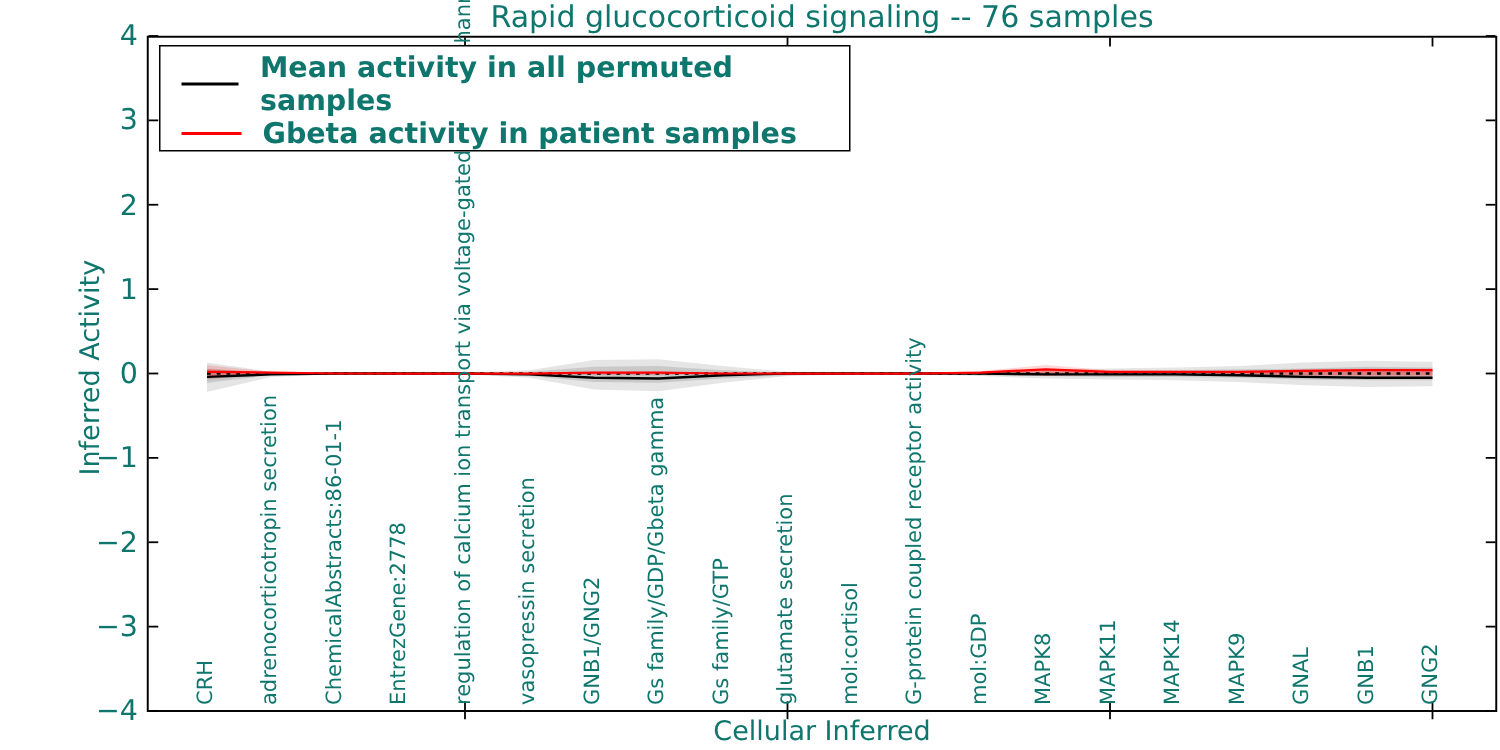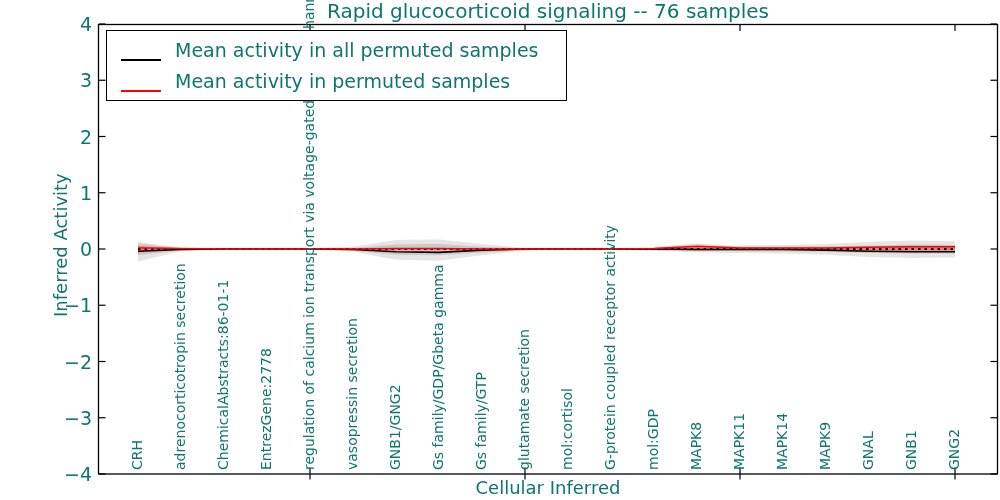--- a/index.html
+++ b/index.html
@@ -12,21 +12,21 @@
   .ylabel{position:absolute;left:2px;top:317px;transform:rotate(-90deg);transform-origin:0 0;
           white-space:nowrap;font-size:18px;z-index:3;}
   #ytick-labels{position:absolute;left:0;top:0;z-index:3;}
   .ytick{position:absolute;left:0;width:44px;text-align:right;font-size:19px;line-height:22px;}
   #xcat-labels{position:absolute;left:0;top:0;z-index:2;}
   .xcat{position:absolute;top:470px;transform:rotate(-90deg);transform-origin:0 0;
         white-space:nowrap;font-size:14px;line-height:15px;height:15px;}
   .legend{position:absolute;left:58px;top:30px;width:459px;height:63px;background:#fff;
           border:1.4px solid #000;z-index:5;display:flex;flex-direction:column;
           justify-content:space-around;padding:3px 0;}
-  .legend-row{display:flex;align-items:flex-end;}
+  .legend-row{display:flex;align-items:center;font-weight:bold;}
   .swatch{display:inline-block;width:40px;height:2px;margin-left:14px;margin-right:14px;background:#000;}
   .legend-label{font-size:19px;}
 </style>
 </head>
 <body>
 
 <div class="figure">
   <svg id="plot-svg" width="1000" height="500">
       <path d="M90,241.6875 L133,247.875 L176,248.4375 L219,248.4375 L262,248.4375 L305,246.75 L348,240 L391,239.4375 L434,243.9375 L477,247.875 L520,248.4375 L563,248.4375 L606,247.875 L649,246.1875 L692,245.625 L735,245.0625 L778,243.9375 L821,241.6875 L864,240.5625 L907,241.125 L907,257.4375 L864,258 L821,256.875 L778,254.625 L735,253.5 L692,252.9375 L649,252.375 L606,250.6875 L563,249.5625 L520,249.5625 L477,250.6875 L434,255.1875 L391,260.8125 L348,259.6875 L305,251.8125 L262,249.5625 L219,249.5625 L176,249.5625 L133,251.25 L90,261.375 Z" fill="rgba(0,0,0,0.10)" stroke="none"></path>
       <path d="M90,245.625 L133,248.4375 L176,249 L219,249 L262,249 L305,247.875 L348,244.5 L391,243.9375 L434,246.75 L477,248.4375 L520,249 L563,249 L606,248.4375 L649,247.875 L692,247.3125 L735,246.75 L778,246.1875 L821,245.625 L864,244.5 L907,245.0625 L907,253.5 L864,253.5 L821,252.9375 L778,251.8125 L735,251.25 L692,251.25 L649,250.6875 L606,250.125 L563,249 L520,249 L477,250.125 L434,252.375 L391,255.1875 L348,254.625 L305,250.6875 L262,249 L219,249 L176,249 L133,250.125 L90,255.1875 Z" fill="rgba(0,0,0,0.12)" stroke="none"></path>
@@ -102,16 +102,16 @@
       <div class="xcat" style="left: 899px;">GNG2</div>
     </div>
 
   <div class="legend">
     <div class="legend-row">
       <span class="swatch" style="background: rgb(0, 0, 0);"></span>
       <span class="legend-label">Mean activity in all permuted samples</span>
     </div>
     <div class="legend-row">
       <span class="swatch" style="background: rgb(255, 0, 0);"></span>
-      <span class="legend-label">Mean activity in permuted samples</span>
+      <span class="legend-label">Gbeta activity in patient samples</span>
     </div>
   </div>
 </div>
 
 </body></html>

